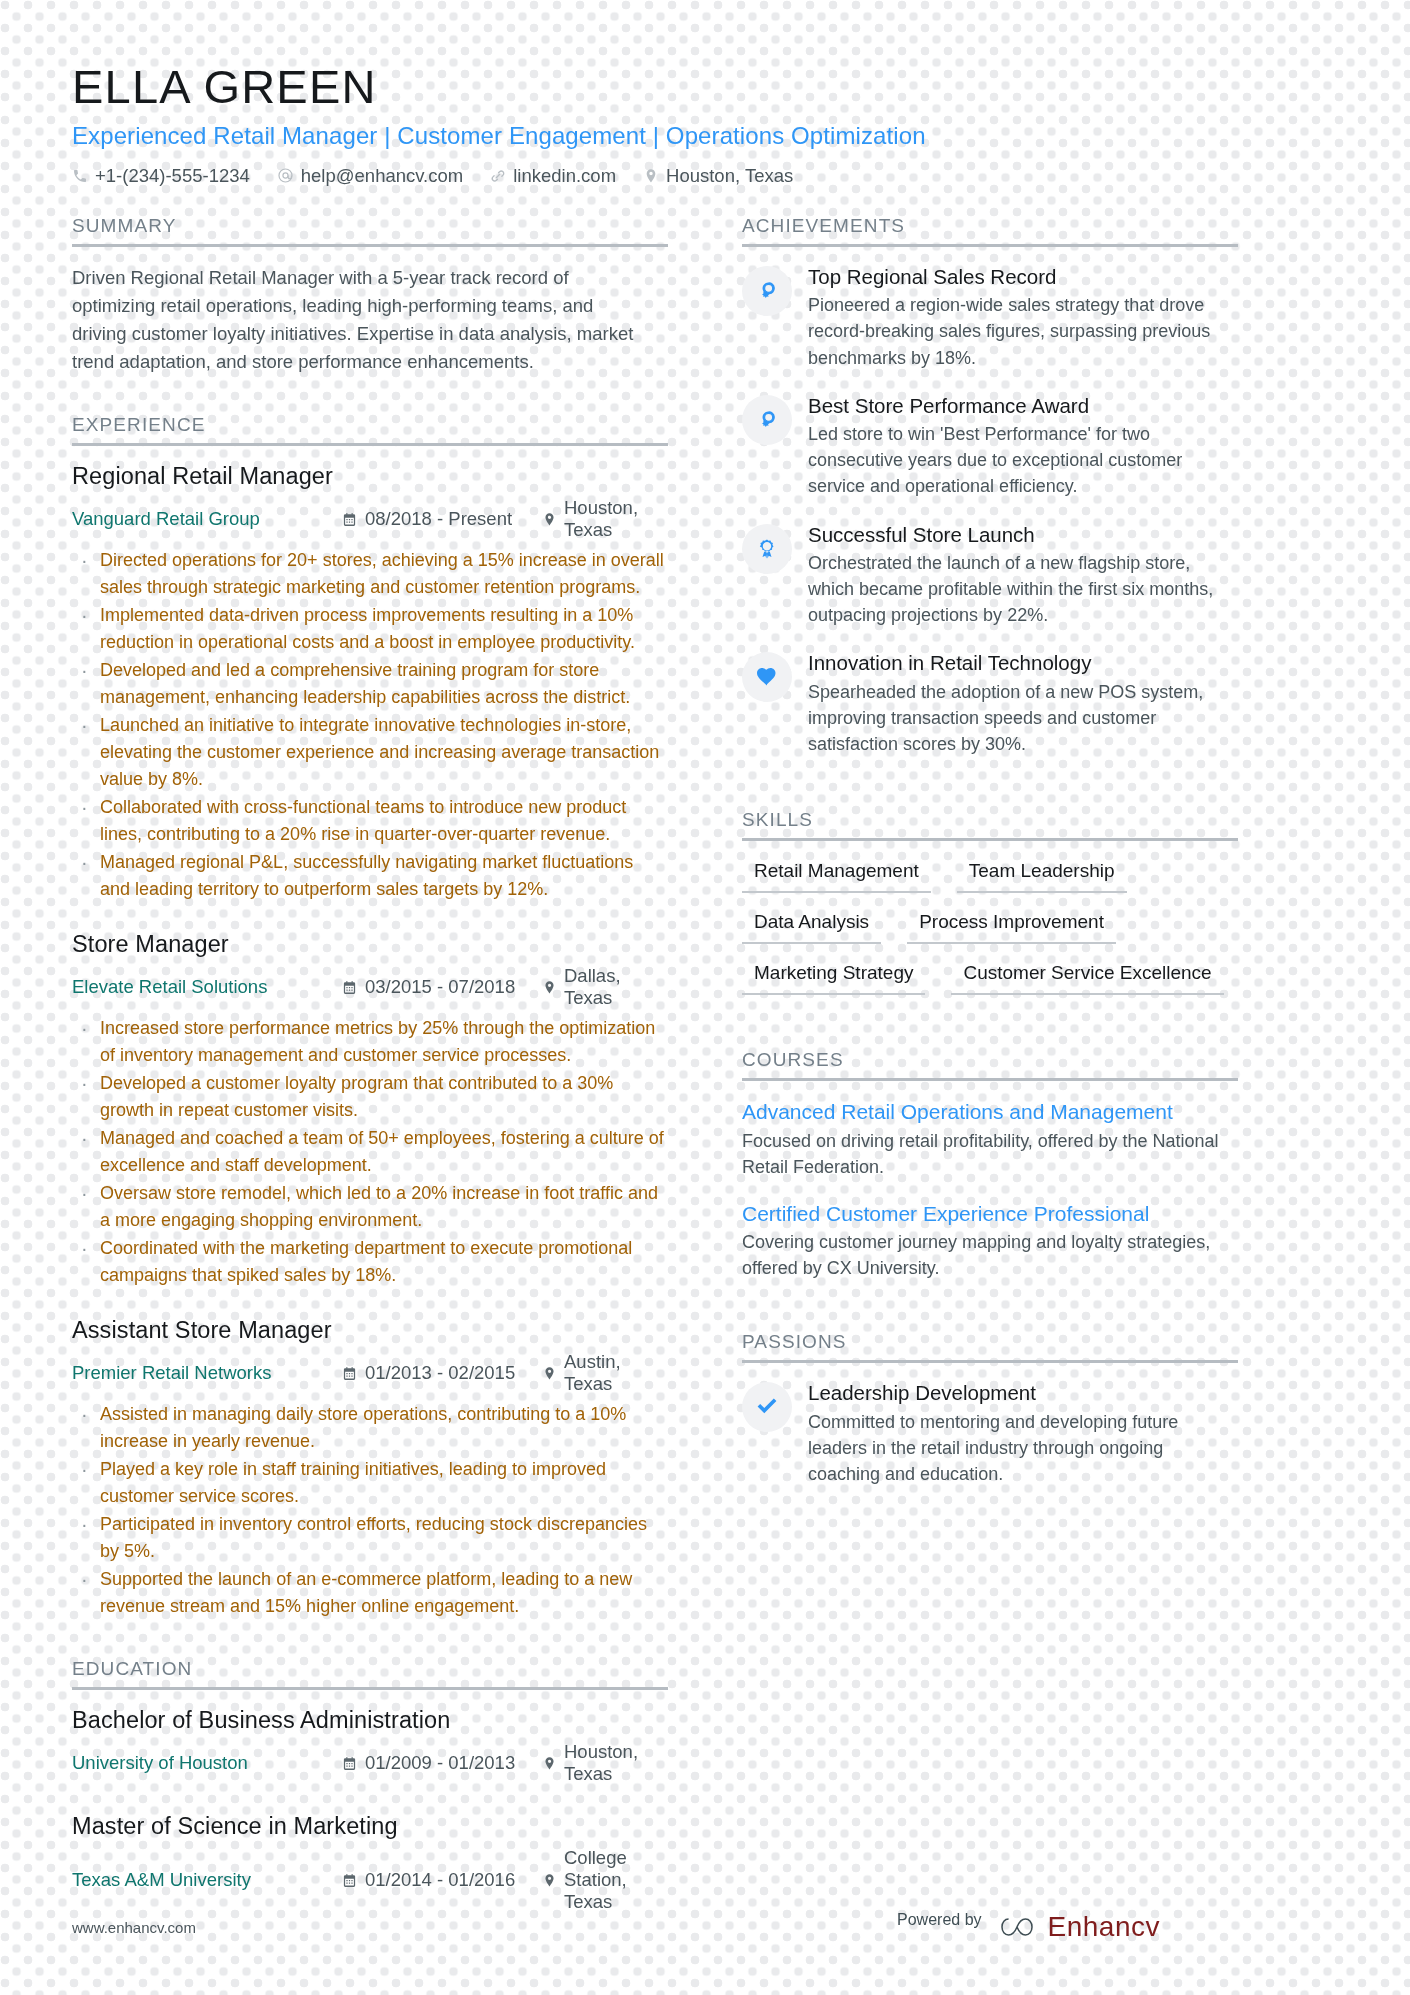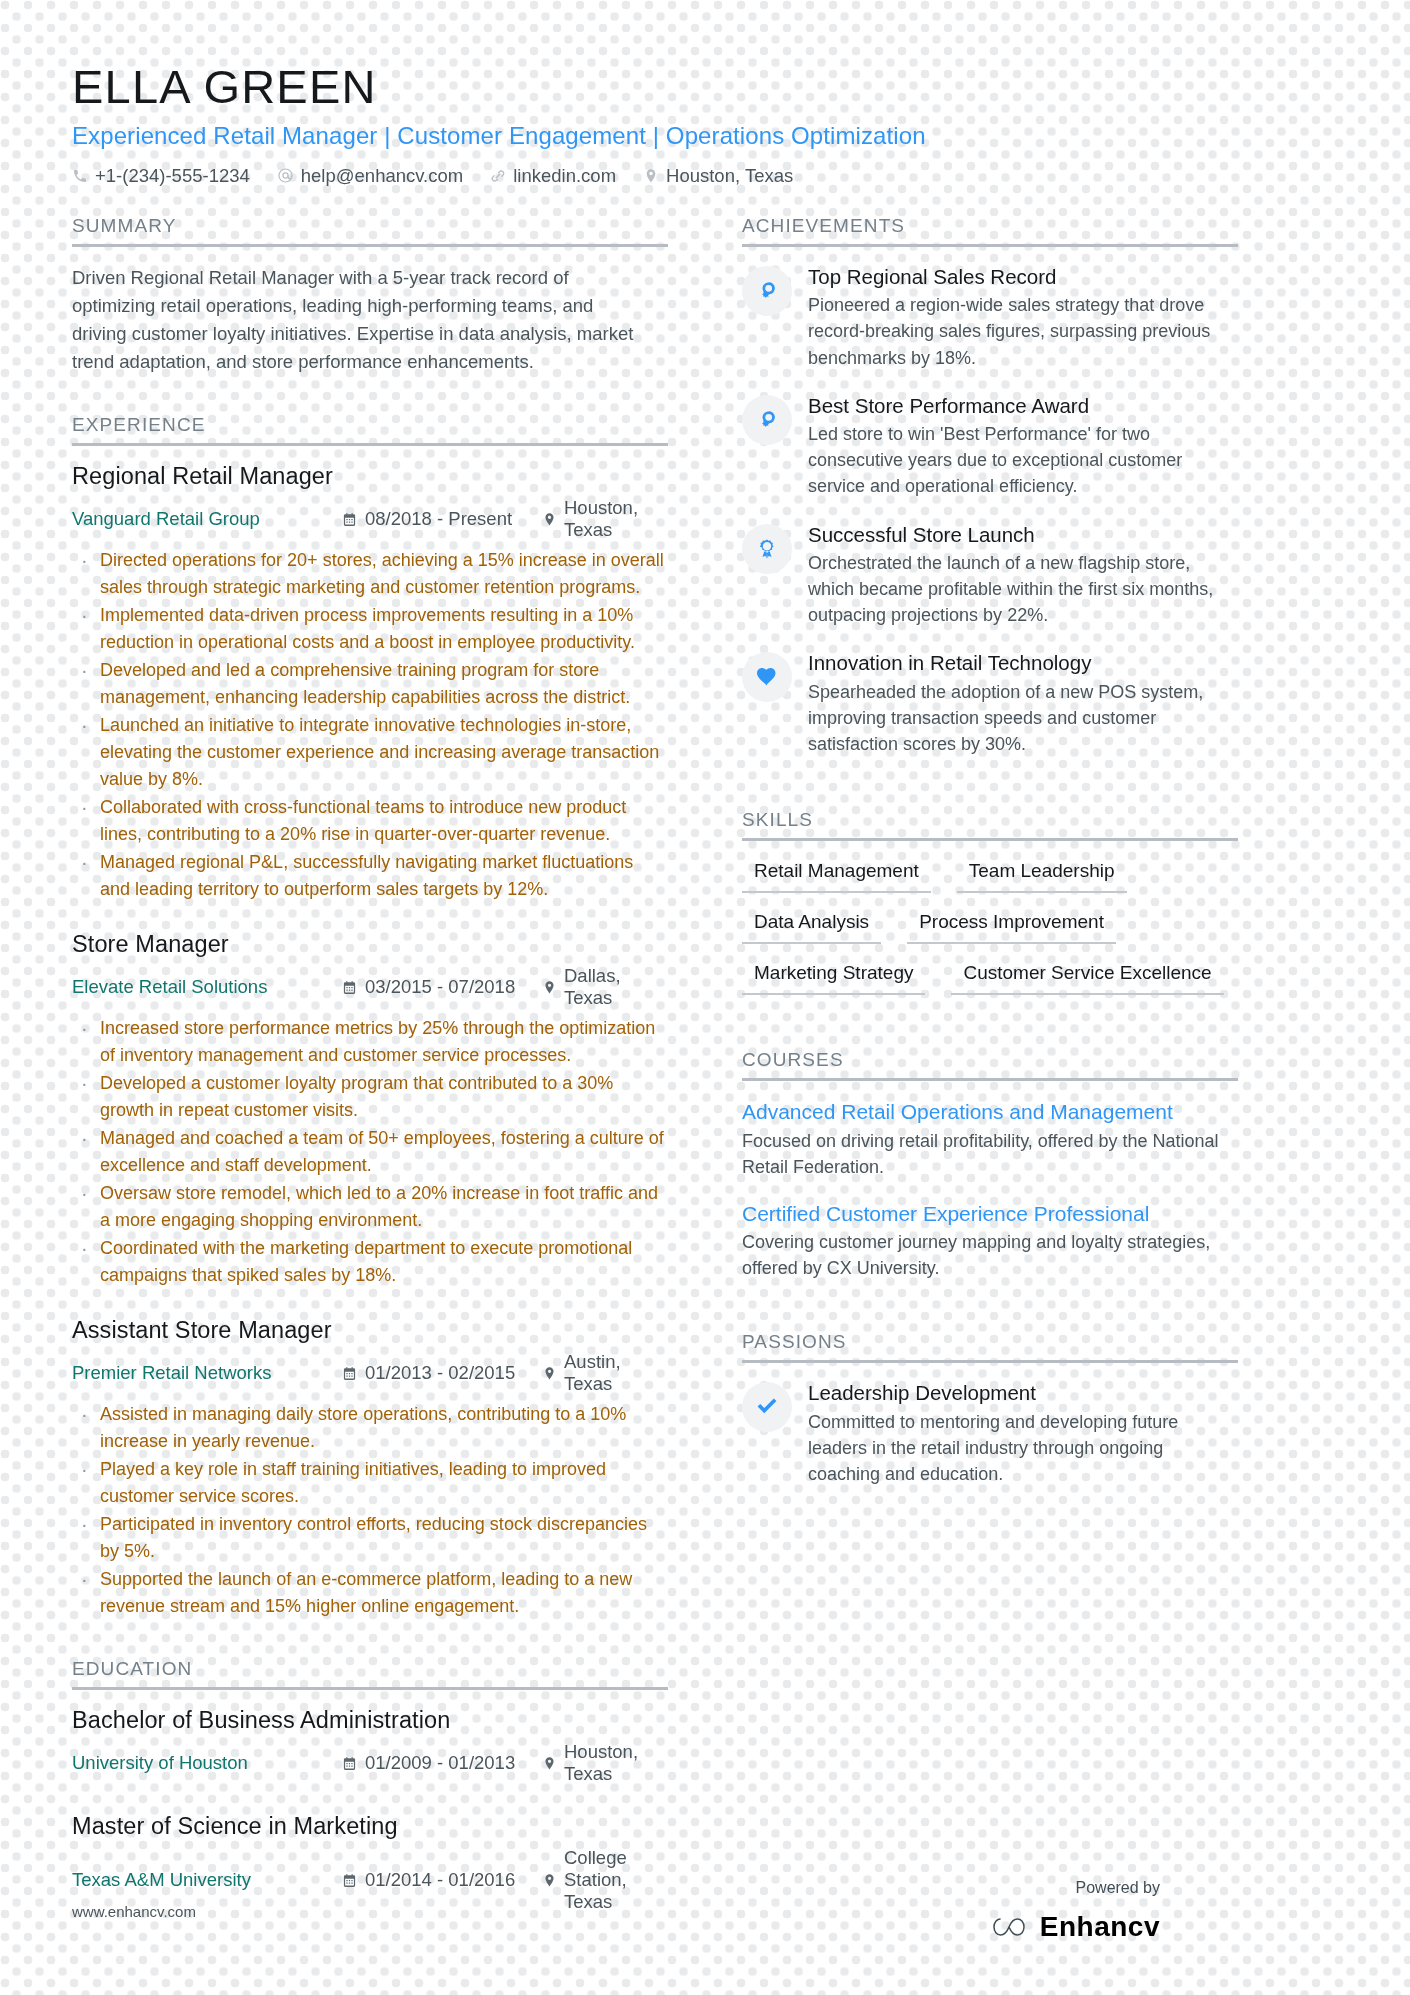--- a/index.html
+++ b/index.html
@@ -228,25 +228,25 @@
     position: absolute;
     left: 72px;
     right: 72px;
     bottom: 52px;
     display: flex;
     align-items: center;
     justify-content: space-between;
     z-index: 2;
   }
   #footer-url { font-size: 15px; color: #4a555b; }
-  #footer-right { display: flex; align-items: flex-end; gap: 14px; flex-direction: column; }
+  #footer-right { display: flex; align-items: flex-start; gap: 14px; }
   #powered-by { font-size: 16px; color: #3f4e54; }
   #enhancv-logo { display: flex; align-items: center; gap: 10px; }
   #enhancv-logo svg { display: block; }
-  #enhancv-word { font-size: 28px; color: #000000; letter-spacing: .5px; font-weight: bold; }
+  #enhancv-word { font-size: 28px; color: #7f1d1d; letter-spacing: .5px; }
 </style>
 </head>
 <body>
 
 <div id="dot-pattern"></div>
 
 <div id="page">
 
   <div id="header">
     <div id="full-name">ELLA GREEN</div>

